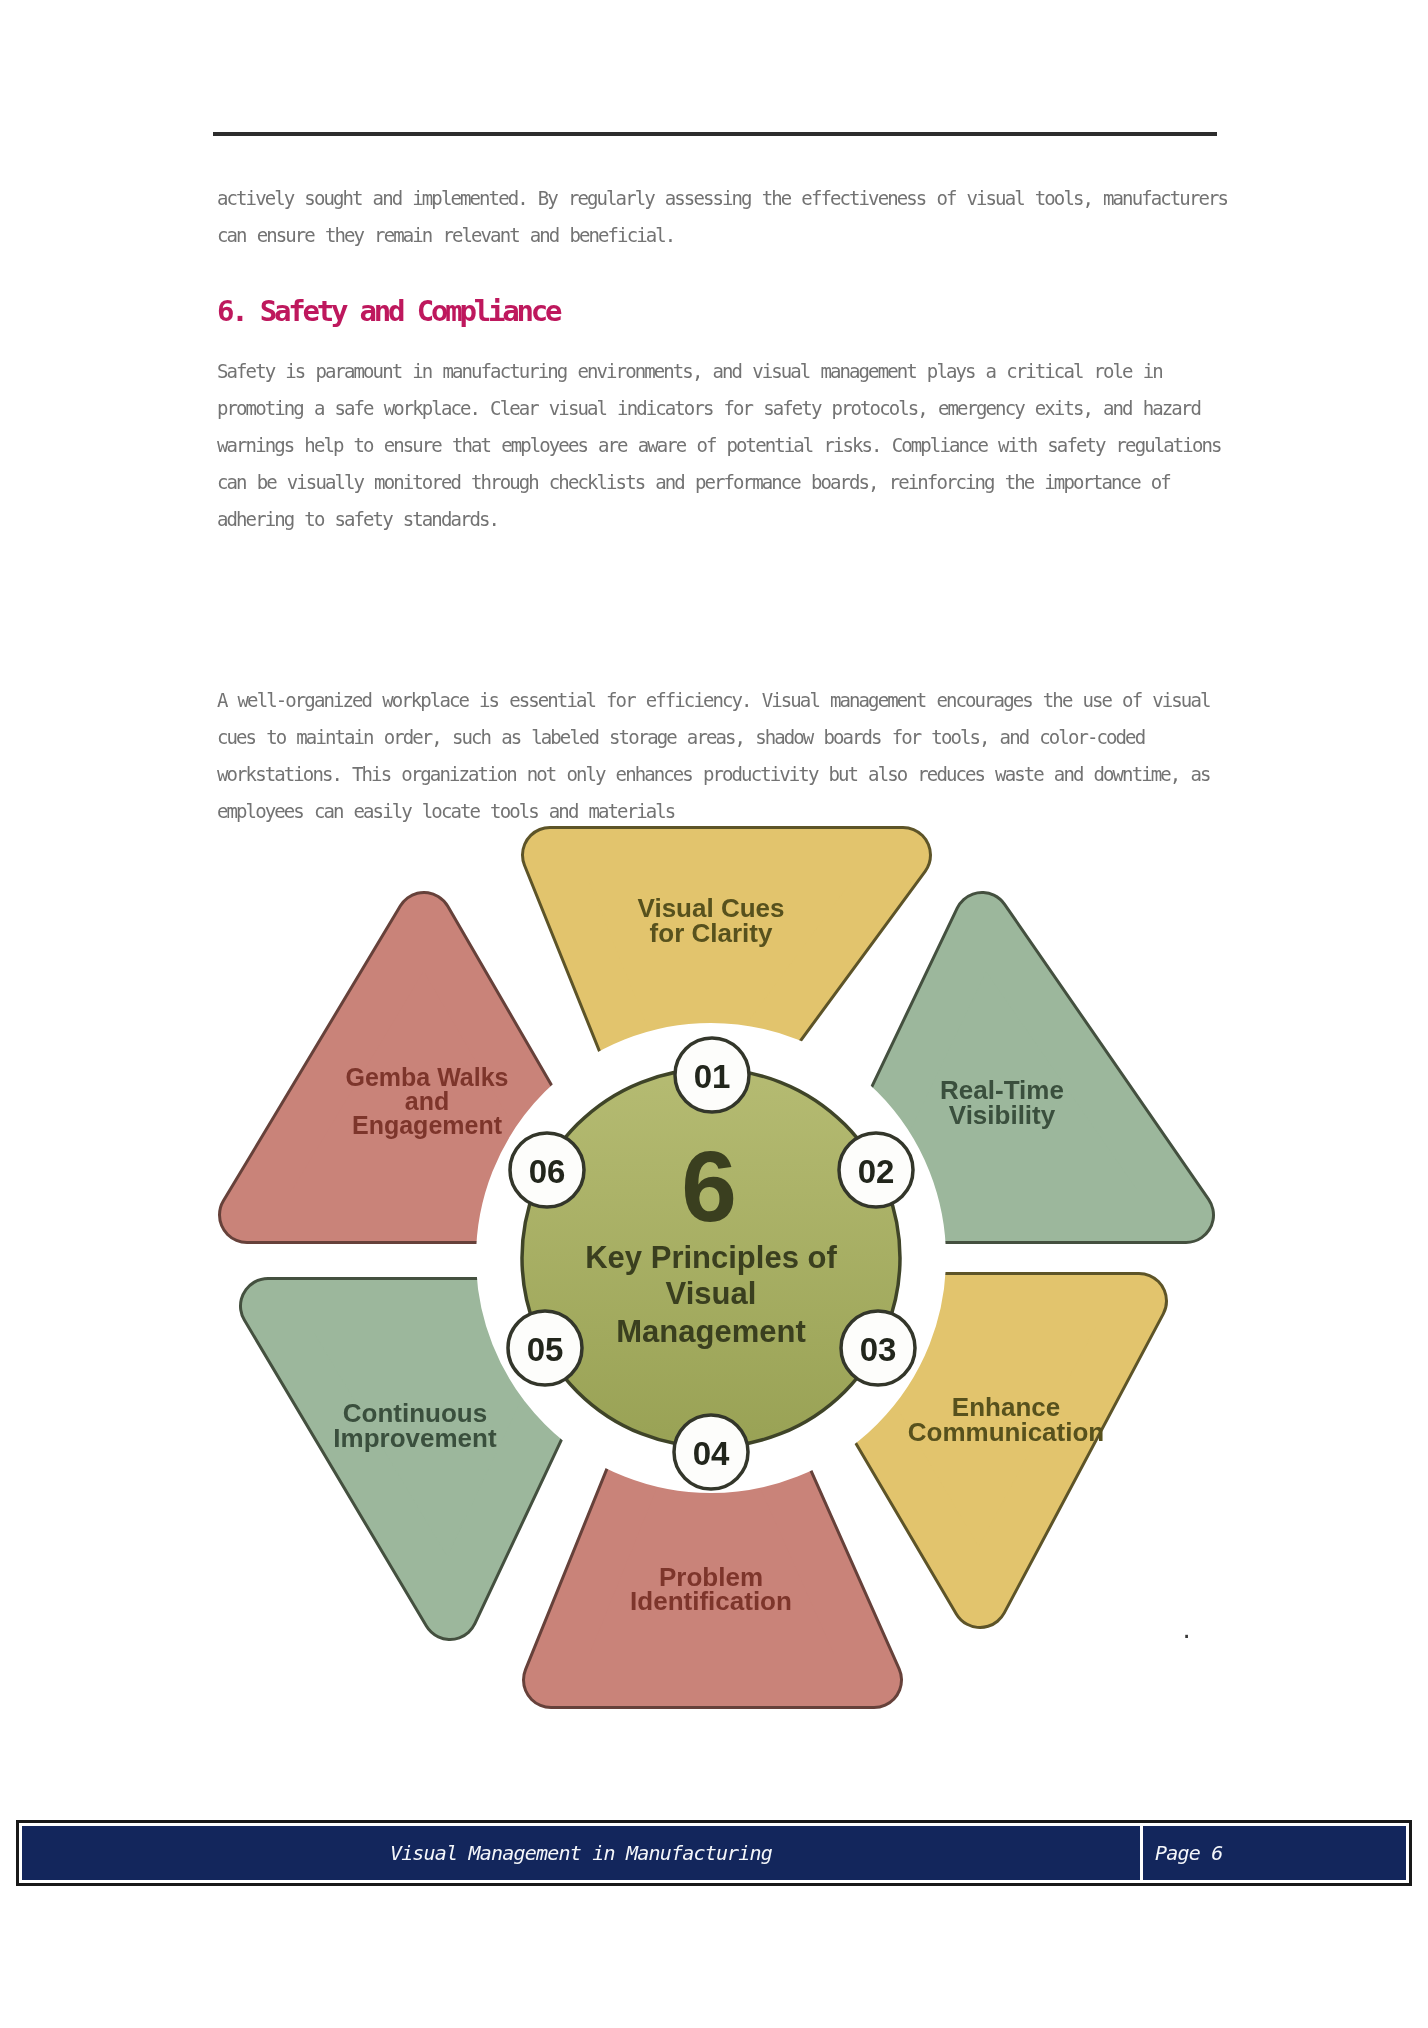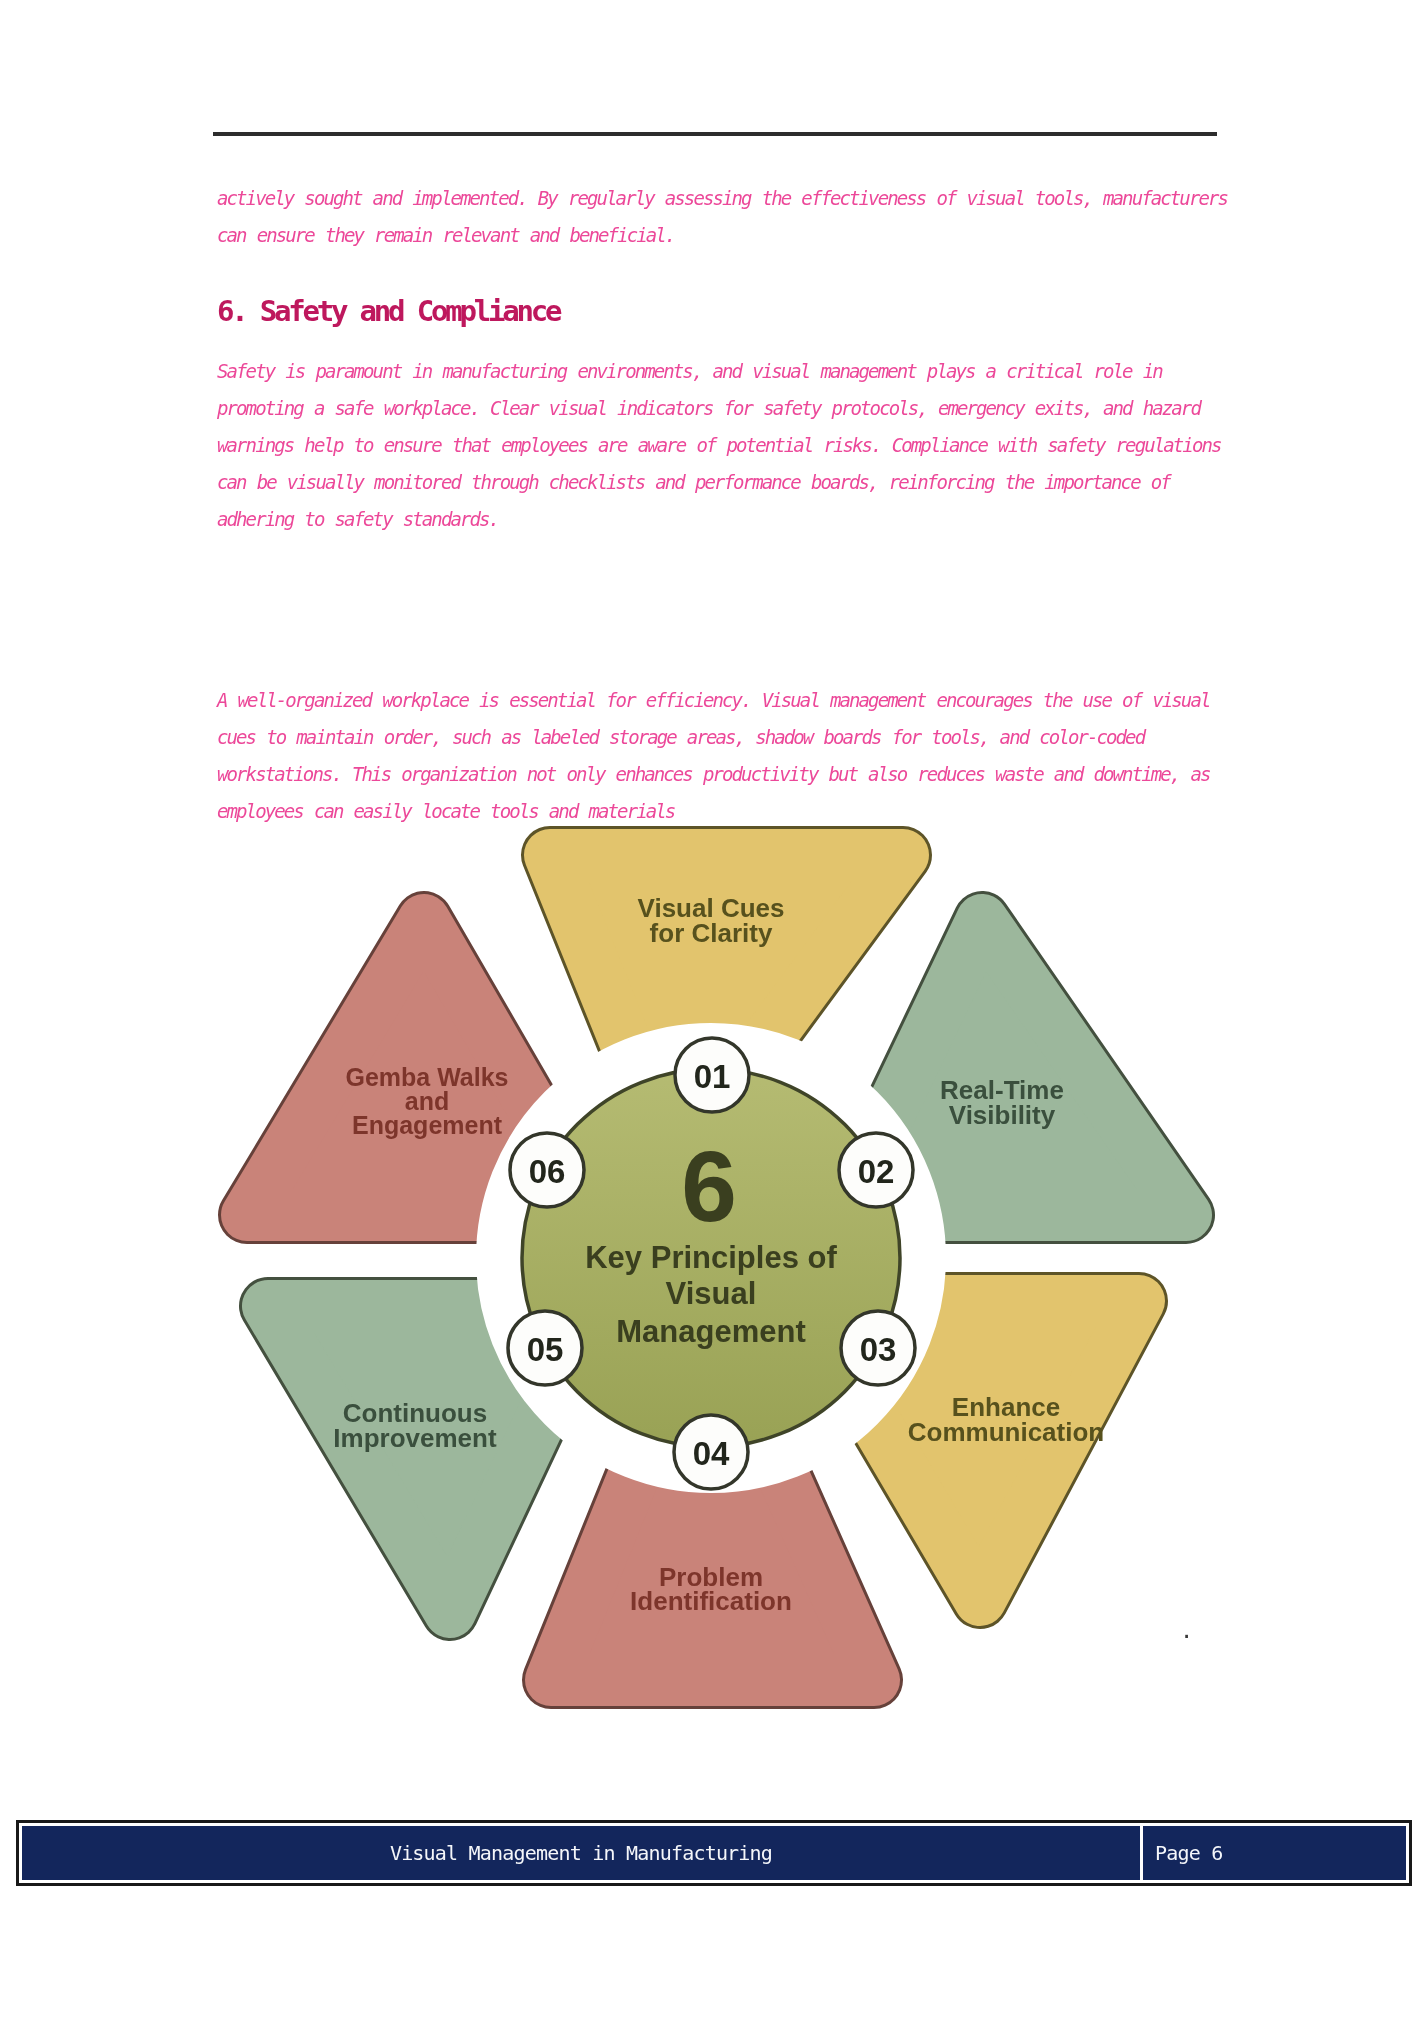--- a/index.html
+++ b/index.html
@@ -1,37 +1,37 @@
 <!DOCTYPE html>
 <html><head>
 <meta charset="utf-8">
 <style>
   html,body{margin:0;padding:0;background:#ffffff;}
   .page{position:relative;width:1428px;height:2028px;background:#ffffff;overflow:hidden;
         font-family:"DejaVu Sans Mono",monospace;}
   .rule{position:absolute;left:213px;top:132px;width:1004px;height:4px;background:#2d2d2d;}
-  .para{position:absolute;left:217px;width:1080px;color:#ec4899;font-size:19px;line-height:37px;
-        letter-spacing:-1.9px;word-spacing:1.5px;white-space:pre-line;font-style:italic;}
+  .para{position:absolute;left:217px;width:1080px;color:#737373;font-size:19px;line-height:37px;
+        letter-spacing:-1.9px;word-spacing:1.5px;white-space:pre-line;}
   .heading{position:absolute;left:217px;color:#be185d;font-weight:bold;font-size:29px;
         line-height:36px;letter-spacing:-3.2px;white-space:nowrap;}
   #p1{top:180px;} #h6{top:293px;} #p6{top:353px;} #h7{top:572px;} #p7{top:634px;margin-top:48px;}
   .stray{position:absolute;left:1180px;top:1618px;color:#3a3a3a;font-size:22px;}
   svg.diagram{position:absolute;left:0;top:0;}
   .petal-label{font-family:"Liberation Sans",sans-serif;font-weight:700;font-size:26px;
         text-anchor:middle;dominant-baseline:central;}
   .petal-label.small{font-size:25px;}
   .center-title{font-family:"Liberation Sans",sans-serif;font-weight:700;font-size:31px;
         fill:#3a3f1f;text-anchor:middle;dominant-baseline:central;}
   .center-six{font-family:"Liberation Sans",sans-serif;font-weight:700;font-size:100px;
         fill:#3a3f1f;text-anchor:middle;dominant-baseline:central;}
   .num-label{font-family:"Liberation Sans",sans-serif;font-weight:700;font-size:33px;
         fill:#22261c;text-anchor:middle;dominant-baseline:central;}
   .footer{position:absolute;left:16px;top:1820px;width:1396px;height:66px;box-sizing:border-box;
         background:#ffffff;border:3px solid #191919;padding:3px;}
-  .footer-inner{display:flex;height:100%;background:#13265c;}
+  .footer-inner{display:flex;height:100%;background:#13265c;font-style:italic;}
   .f-left{flex:1;display:flex;align-items:center;justify-content:center;}
   .f-right{width:266px;box-sizing:border-box;border-left:3px solid #ffffff;display:flex;
         align-items:center;padding-left:12px;}
   .f-text{color:#f4f6fa;font-size:20px;letter-spacing:-0.8px;white-space:nowrap;}
 </style>
 </head>
 <body>
 
 <div class="page">
 

